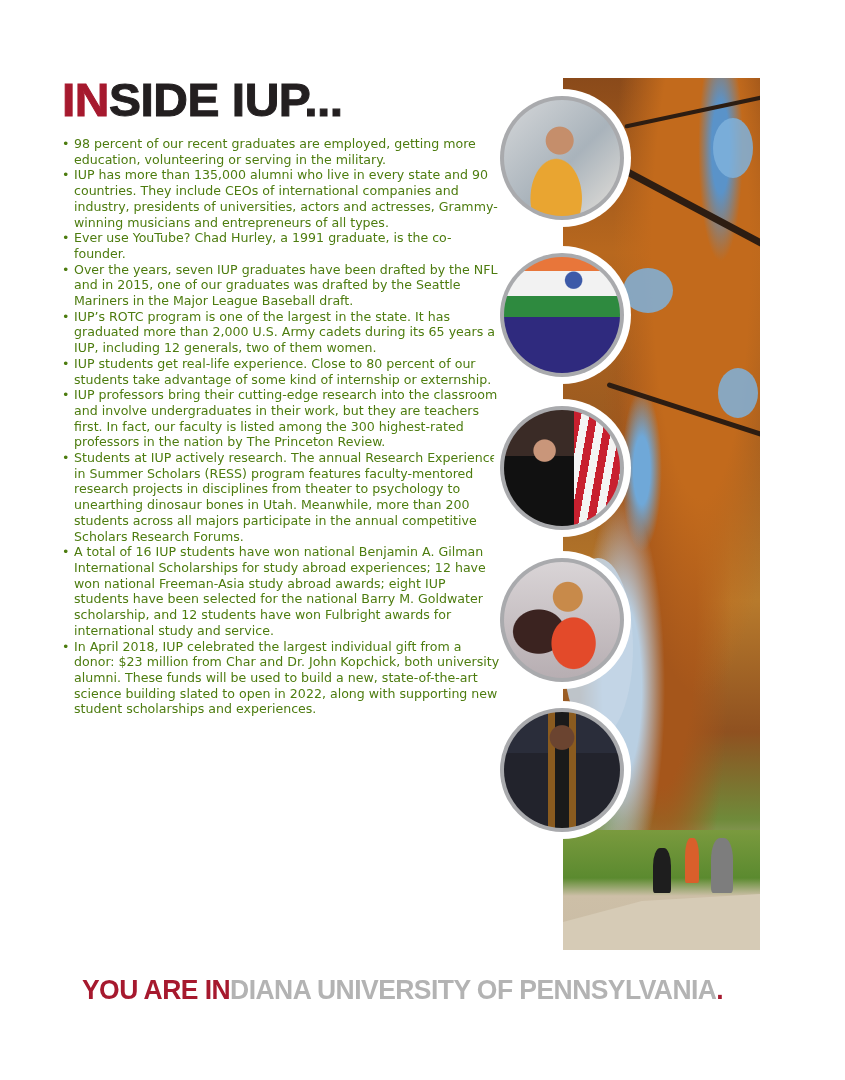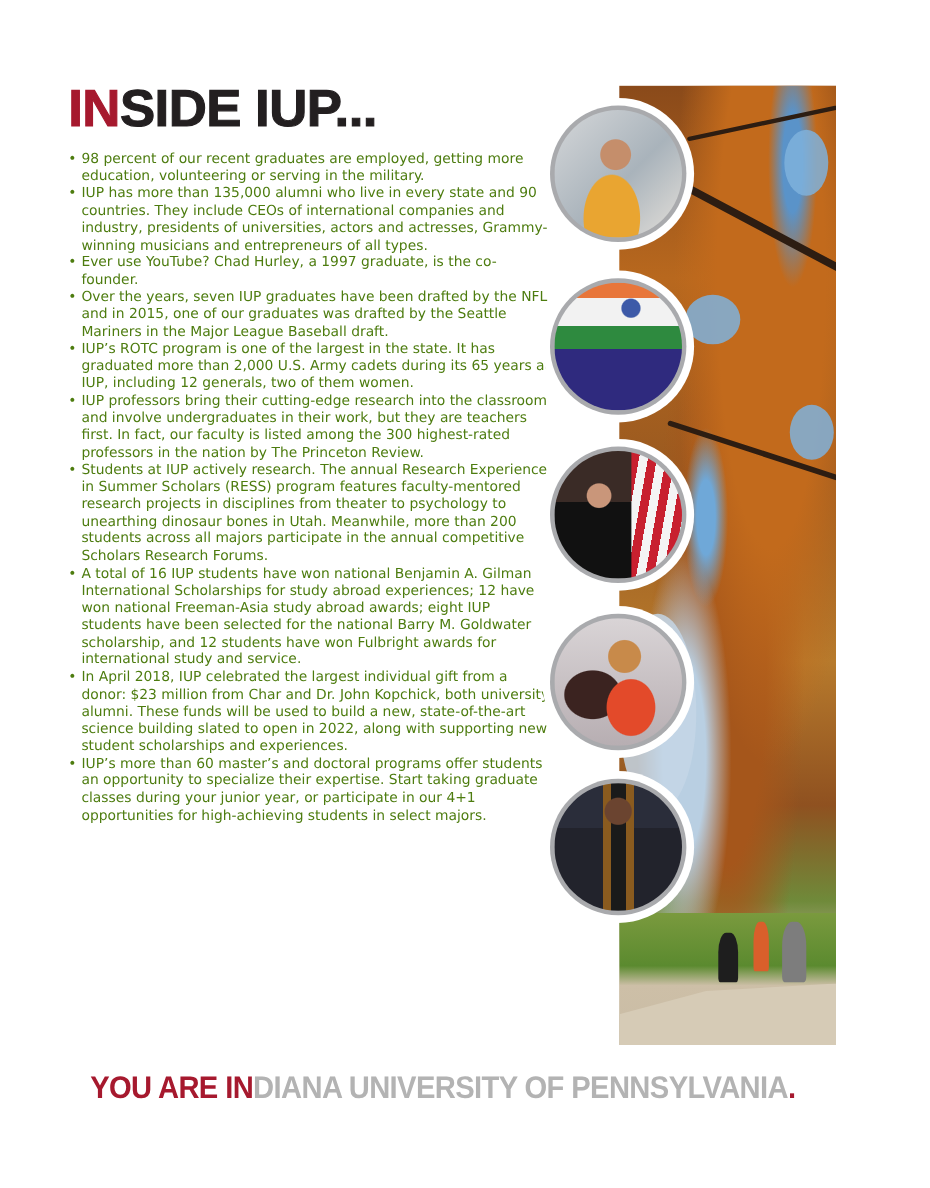--- a/index.html
+++ b/index.html
@@ -29,28 +29,28 @@
     .tagline .red { color: #a6192e; }
   </style>
 </head>
 <body>
 
 <div class="title"><span class="red">IN</span><span>SIDE IUP...</span></div>
 
 <ul class="bullets">
   <li>98 percent of our recent graduates are employed, getting more education, volunteering or serving in the military.</li>
   <li>IUP has more than 135,000 alumni who live in every state and 90 countries. They include CEOs of international companies and industry, presidents of universities, actors and actresses, Grammy-winning musicians and entrepreneurs of all types.</li>
-  <li>Ever use YouTube? Chad Hurley, a 1997 graduate, is the co-founder.</li>
+  <li>Ever use YouTube? Chad Hurley, a 1991 graduate, is the co-founder.</li>
   <li>Over the years, seven IUP graduates have been drafted by the NFL and in 2015, one of our graduates was drafted by the Seattle Mariners in the Major League Baseball draft.</li>
   <li>IUP’s ROTC program is one of the largest in the state. It has graduated more than 2,000 U.S. Army cadets during its 65 years at IUP, including 12 generals, two of them women.</li>
+  <li>IUP students get real-life experience. Close to 80 percent of our students take advantage of some kind of internship or externship.</li>
   <li>IUP professors bring their cutting-edge research into the classroom and involve undergraduates in their work, but they are teachers first. In fact, our faculty is listed among the 300 highest-rated professors in the nation by The Princeton Review.</li>
   <li>Students at IUP actively research. The annual Research Experience in Summer Scholars (RESS) program features faculty-mentored research projects in disciplines from theater to psychology to unearthing dinosaur bones in Utah. Meanwhile, more than 200 students across all majors participate in the annual competitive Scholars Research Forums.</li>
   <li>A total of 16 IUP students have won national Benjamin A. Gilman International Scholarships for study abroad experiences; 12 have won national Freeman-Asia study abroad awards; eight IUP students have been selected for the national Barry M. Goldwater scholarship, and 12 students have won Fulbright awards for international study and service.</li>
   <li>In April 2018, IUP celebrated the largest individual gift from a donor: $23 million from Char and Dr. John Kopchick, both university alumni. These funds will be used to build a new, state-of-the-art science building slated to open in 2022, along with supporting new student scholarships and experiences.</li>
-  <li>IUP’s more than 60 master’s and doctoral programs offer students an opportunity to specialize their expertise. Start taking graduate classes during your junior year, or participate in our 4+1 opportunities for high-achieving students in select majors.</li>
 </ul>
 
 <div class="photo-col">
   <div class="sky" style="left:150px;top:40px;width:40px;height:60px;"></div>
   <div class="sky" style="left:60px;top:190px;width:50px;height:45px;"></div>
   <div class="sky" style="left:155px;top:290px;width:40px;height:50px;"></div>
   <div class="sky" style="left:0px;top:480px;width:70px;height:180px;background:#c4d6e6;"></div>
   <div class="branch" style="left:20px;top:120px;width:200px;height:7px;transform:rotate(28deg);"></div>
   <div class="branch" style="left:60px;top:30px;width:160px;height:4px;transform:rotate(-12deg);"></div>
   <div class="branch" style="left:40px;top:330px;width:170px;height:5px;transform:rotate(18deg);"></div>

